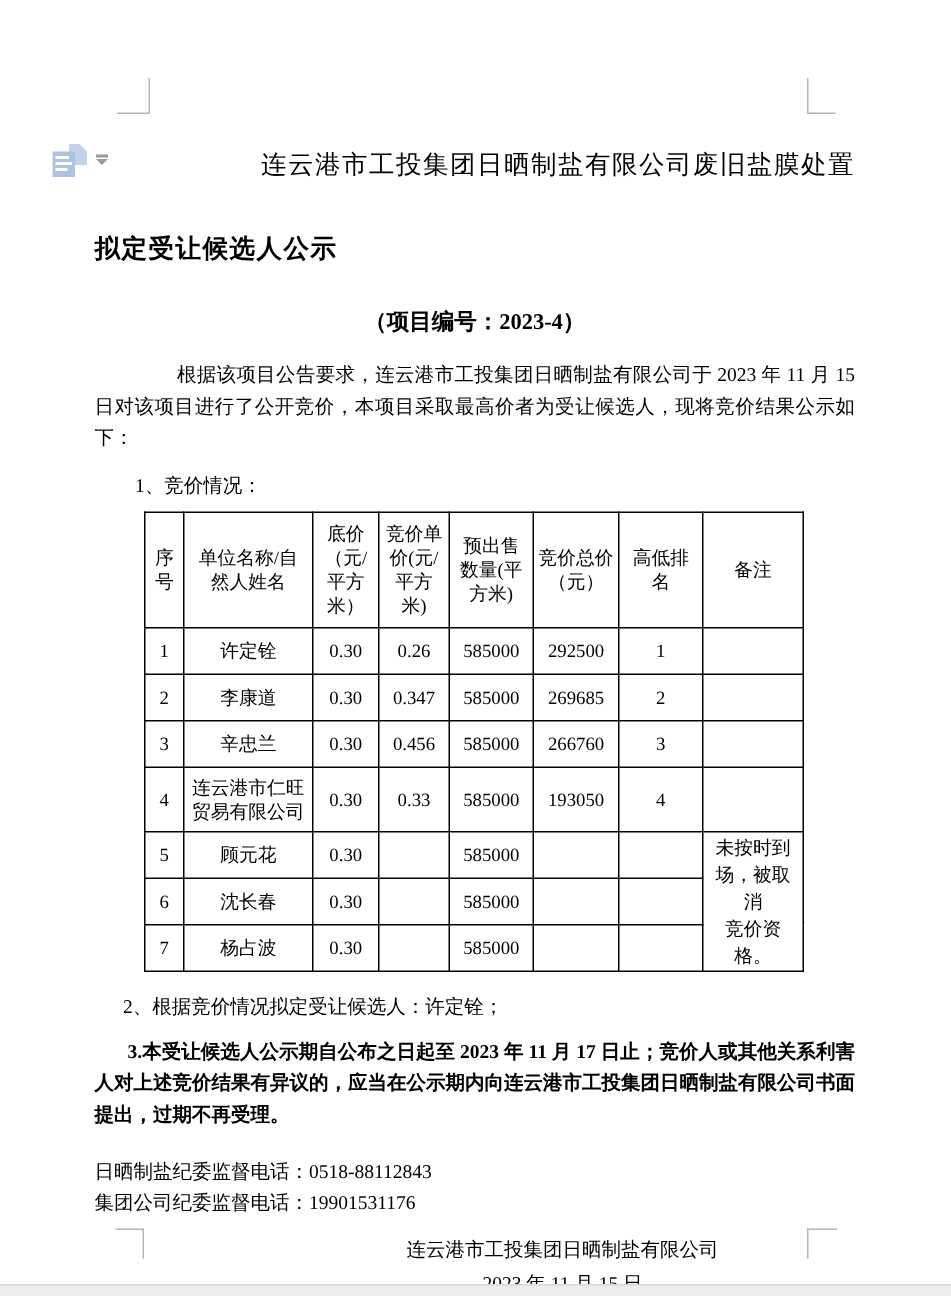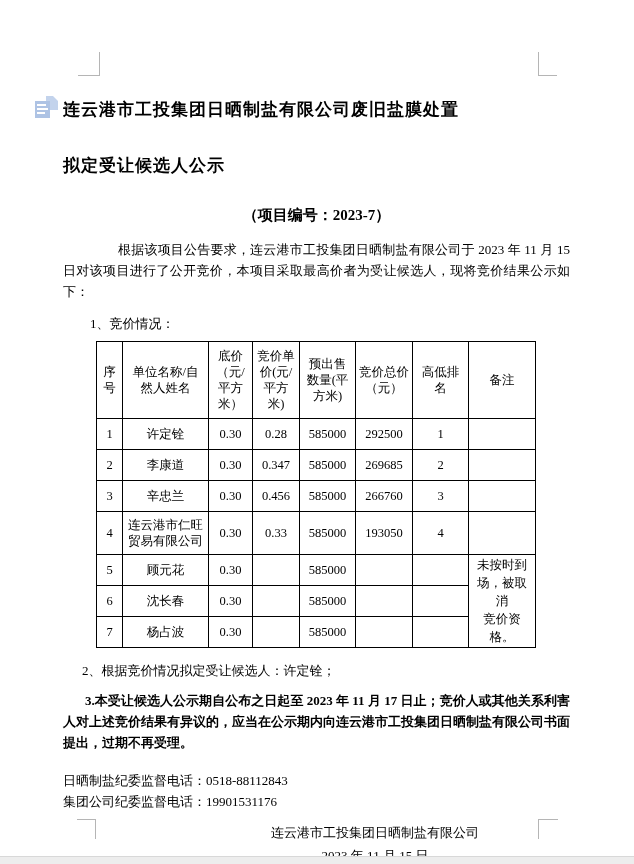--- a/index.html
+++ b/index.html
@@ -29,21 +29,21 @@
   .mark-tr{left:538px;top:52px;width:18px;height:23px;
     border-left:1px solid #b5b5b5;border-bottom:1px solid #b5b5b5;}
   .mark-bl{left:77px;top:819px;width:18px;height:19px;
     border-right:1px solid #b5b5b5;border-top:1px solid #b5b5b5;}
   .mark-br{left:538px;top:819px;width:19px;height:19px;
     border-left:1px solid #b5b5b5;border-top:1px solid #b5b5b5;}
   .bottom-strip{position:absolute;left:0;bottom:0;width:634px;height:7px;
     background:#ededed;border-top:1px solid #d8d8d8;}
   
   .content{position:absolute;left:63px;top:0;width:507px;}
-  .title1{margin:98px 0 0;font-size:17px;font-weight:bold;text-align:left;
+  .title1{margin:98px 0 0;font-size:17px;font-weight:normal;text-align:right;
     line-height:24px;letter-spacing:1px;}
   .title2{margin:32px 0 0;font-size:17px;font-weight:bold;text-align:left;
     line-height:24px;letter-spacing:1px;}
   .proj{margin:26px 0 0;font-size:15px;font-weight:bold;text-align:center;line-height:22px;}
   .para{font-size:13px;line-height:21px;text-align:justify;}
   .intro{margin-top:13px;text-indent:55px;}
   .sec{margin-top:11px;text-indent:27px;}
   table{border-collapse:collapse;table-layout:fixed;width:439px;margin:7px 0 0 33px;}
   th,td{border:1px solid #000;font-weight:normal;font-size:12.5px;text-align:center;
     vertical-align:middle;padding:1px 2px;white-space:pre-line;line-height:16px;}
@@ -77,21 +77,21 @@
 </div>
 
 <div class="mark mark-tl"></div>
 <div class="mark mark-tr"></div>
 <div class="mark mark-bl"></div>
 <div class="mark mark-br"></div>
 
 <div class="content">
   <div class="title1">连云港市工投集团日晒制盐有限公司废旧盐膜处置</div>
   <div class="title2">拟定受让候选人公示</div>
-  <div class="proj">（项目编号：2023-7）</div>
+  <div class="proj">（项目编号：2023-4）</div>
   <div class="para intro">根据该项目公告要求，连云港市工投集团日晒制盐有限公司于 2023 年 11 月 15 日对该项目进行了公开竞价，本项目采取最高价者为受让候选人，现将竞价结果公示如下：</div>
   <div class="para sec">1、竞价情况：</div>
 
   <table>
     <colgroup>
       <col style="width:26px">
         <col style="width:86px">
         <col style="width:44px">
         <col style="width:47px">
       <col style="width:56px">
@@ -121,21 +121,21 @@
         <th>高低排
 名</th>
         <th>备注</th>
       </tr>
     </thead>
     <tbody>
       <tr>
         <td>1</td>
         <td>许定铨</td>
         <td>0.30</td>
-        <td>0.28</td>
+        <td>0.26</td>
         <td>585000</td>
         <td>292500</td>
         <td>1</td>
         <td></td>
       </tr>
       <tr>
         <td>2</td>
         <td>李康道</td>
         <td>0.30</td>
         <td>0.347</td>

